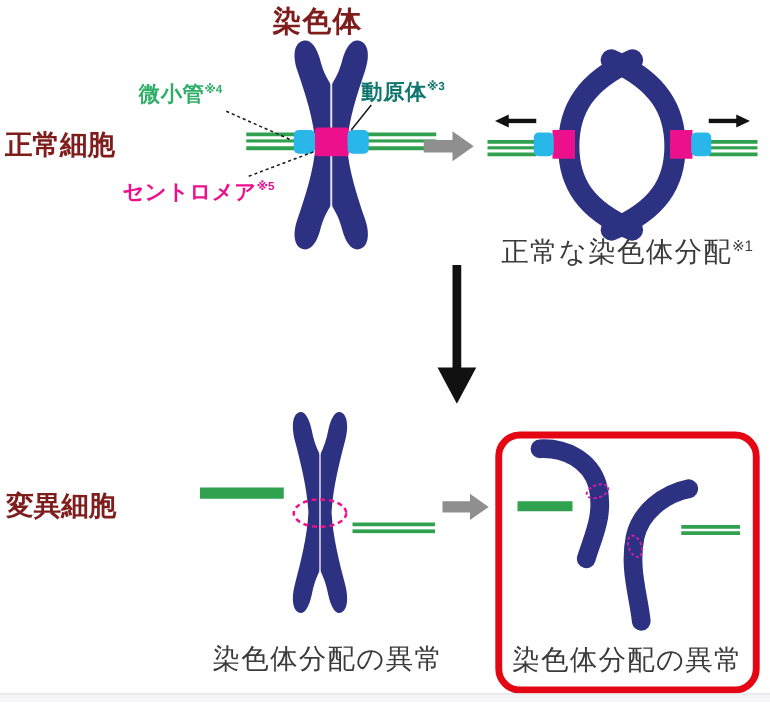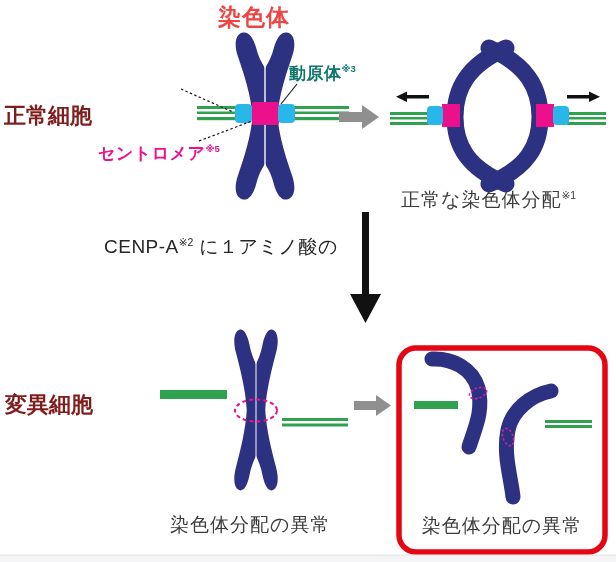--- a/index.html
+++ b/index.html
@@ -2,28 +2,28 @@
 <html><head>
 <meta charset="utf-8">
 <style>
   html,body{margin:0;padding:0;background:#ffffff;}
   #stage{
     position:relative;width:616px;height:562px;background:#ffffff;overflow:hidden;
     font-family:"Liberation Sans","DejaVu Sans",sans-serif;
   }
   #diagram-svg{position:absolute;left:0;top:0;}
   .txt{position:absolute;white-space:nowrap;color:#1c1c1c;}
-  .title{font-size:23px;font-weight:700;letter-spacing:1px;color:#ef4444;}
+  .title{font-size:23px;font-weight:700;letter-spacing:1px;color:#7f1d1d;}
   .rowlabel{font-size:22px;font-weight:700;color:#7f1d1d;line-height:25px;}
   .lbl{font-size:17px;font-weight:700;letter-spacing:0.5px;}
   .lbl sup, .rowlabel sup, .caption sup, .midtext sup{font-size:0.55em;vertical-align:super;letter-spacing:0;}
   .green{color:#2fae68;}
   .cyan{color:#0f766e;}
   .pink{color:#ec108c;margin-left:21px;}
-  .caption{font-size:19px;color:#3b3b3b;letter-spacing:1px;}
+  .caption{font-size:22px;color:#3b3b3b;letter-spacing:1px;}
   .midtext{font-size:19px;color:#262626;line-height:28px;letter-spacing:0.5px;}
   .center{text-align:center;}
 </style>
 </head>
 <body>
 
 <div id="stage">
 
   <svg id="diagram-svg" width="616" height="562" viewBox="0 0 616 562">
     <defs>
@@ -125,29 +125,29 @@
     </g>
 
     <rect x="0" y="555" width="616" height="7" fill="#f5f5f7"></rect>
     <rect x="0" y="554.6" width="616" height="1" fill="#e3e3e6"></rect>
   </svg>
 
   <div class="txt title" style="left:218px;top:2px">染色体</div>
 
   <div class="txt rowlabel" style="left:4px;top:103px">正常細胞</div>
 
+  <div class="txt lbl green" style="left:111px;top:64px"><span>微小管</span><sup>※4</sup></div>
 
   <div class="txt lbl cyan" style="left:289px;top:62px"><span>動原体</span><sup>※3</sup></div>
 
   <div class="txt lbl pink" style="left:77px;top:142px"><span>セントロメア</span><sup>※5</sup></div>
 
   <div class="txt caption" style="left:401px;top:187px"><span>正常な染色体分配</span><sup>※1</sup></div>
 
   <div class="txt midtext" style="left:104px;top:229px">
-    <div><span>CENP-A</span><sup>※2</sup><span> に１アミノ酸の</span></div>
   </div>
 
   <div class="txt rowlabel" style="left:5px;top:392px">
     <div>変異細胞</div>
   </div>
 
   <div class="txt caption" style="left:170px;top:512px">染色体分配の異常</div>
 
   <div class="txt caption center" style="left:399px;top:513px;width:206px">染色体分配の異常</div>
 </div>

